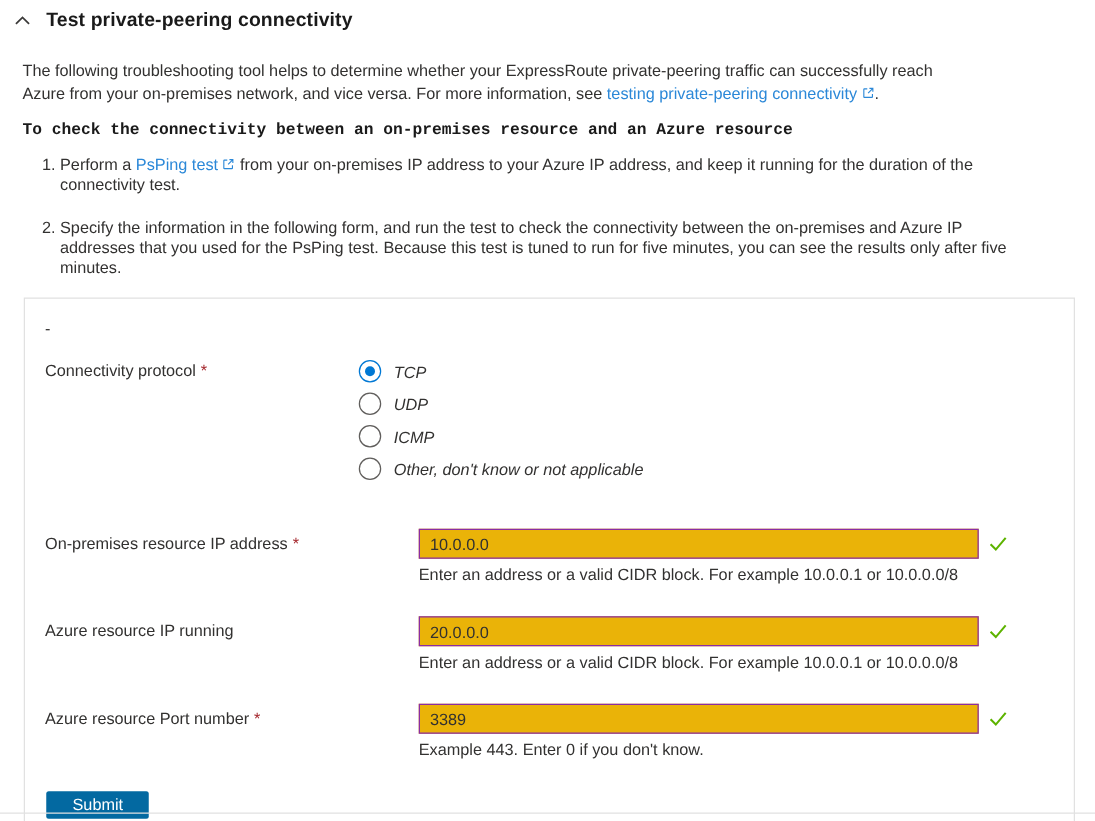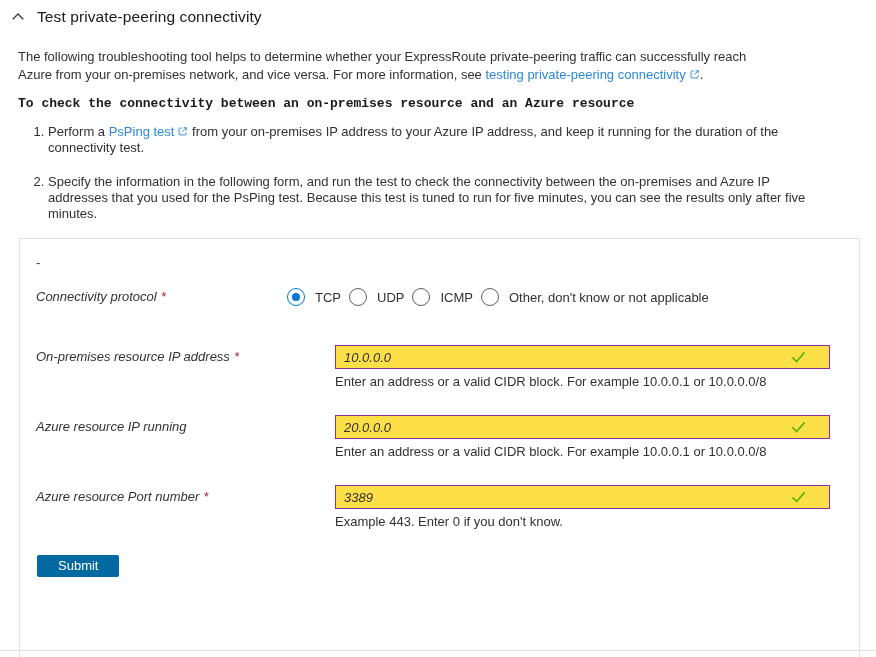--- a/index.html
+++ b/index.html
@@ -6,21 +6,21 @@
   body{
     width:876px;height:657px;position:relative;overflow:hidden;
     background:#ffffff;color:#323130;
     font-family:"Liberation Sans",sans-serif;font-size:13px;
   }
   .page{padding:6px 18px 0 18px;}
 
   
   .section-header{display:flex;align-items:center;gap:11px;height:22px;margin-left:-8px;}
   .chevron-btn{width:16px;height:16px;display:flex;align-items:center;justify-content:center;cursor:pointer;background:none;border:none;padding:0;}
-  .section-title{font-size:15.5px;font-weight:normal;color:#1a1a1a;letter-spacing:.1px;}
+  .section-title{font-size:15.5px;font-weight:bold;color:#1a1a1a;letter-spacing:.1px;}
 
   
   .intro{margin:20px 0 0;line-height:18px;max-width:748px;}
   a.link{color:#2b88d8;text-decoration:none;cursor:pointer;}
   .ext-icon{display:inline-block;vertical-align:-1px;margin-left:3px;}
 
   .subheading{margin:11px 0 0;line-height:18px;font-weight:bold;color:#1a1a1a;font-family:Liberation Mono, monospace;}
 
   ol.steps{margin:11px 0 0;padding:0 0 0 30px;line-height:16px;}
   ol.steps li{max-width:770px;margin:0;}
@@ -28,40 +28,40 @@
 
   
   .form-box{
     margin-top:16px;margin-left:1px;width:841px;height:428px;
     border:1px solid #e1e1e1;box-sizing:border-box;
     padding:16px 16px 0 16px;background:#fff;
   }
   .dash{line-height:16px;}
 
   .protocol-row{margin-top:17px;display:flex;align-items:flex-start;}
-  .field-label-col{flex:0 0 251px;line-height:18px;font-style:italic;}
+  .field-label-col{flex:0 0 251px;line-height:18px;}
   .req{color:#a4262c;margin-left:4px;}
 
-  .radio-list{display:flex;flex-direction:row;gap:8px;}
+  .radio-list{display:flex;flex-direction:column;gap:8px;font-style:italic;}
   .radio-option{display:flex;align-items:center;gap:10px;cursor:pointer;height:18px;}
   .radio{width:18px;height:18px;border-radius:50%;border:1px solid #605e5c;box-sizing:border-box;background:#fff;position:relative;flex:0 0 18px;}
   .radio.selected{border-color:#0078d4;}
   .radio.selected::after{content:"";position:absolute;top:4px;left:4px;right:4px;bottom:4px;border-radius:50%;background:#0078d4;}
 
   .field-row{display:flex;align-items:flex-start;gap:48px;}
   .field-row.first{margin-top:39px;}
   .field-row + .field-row{margin-top:25px;}
   .field-row .field-label-col{line-height:24px;}
   .control-col{flex:1;}
   .input-wrap{position:relative;width:478px;}
   .text-input{
-    width:495px;height:24px;box-sizing:border-box;
-    border:1.5px solid #8a2da5;background:#fde047;border-radius:0;
+    width:448px;height:24px;box-sizing:border-box;
+    border:1.5px solid #8a2da5;background:#eab308;border-radius:0;
     padding:0 28px 0 8px;font-family:"Liberation Sans",sans-serif;
-    font-size:13px;color:#323130;outline:none;font-style:italic;
+    font-size:13px;color:#323130;outline:none;
   }
   .valid-check{position:absolute;right:7px;top:50%;transform:translateY(-50%);}
   .hint{margin-top:5px;line-height:16px;}
 
   .submit-btn{
     display:inline-block;margin-top:25px;margin-left:1px;
     background:#0369a1;color:#fff;border:none;border-radius:2px;
     font-family:"Liberation Sans",sans-serif;font-size:13px;font-weight:normal;
     padding:4px 21px;height:22px;line-height:14px;cursor:pointer;
   }

